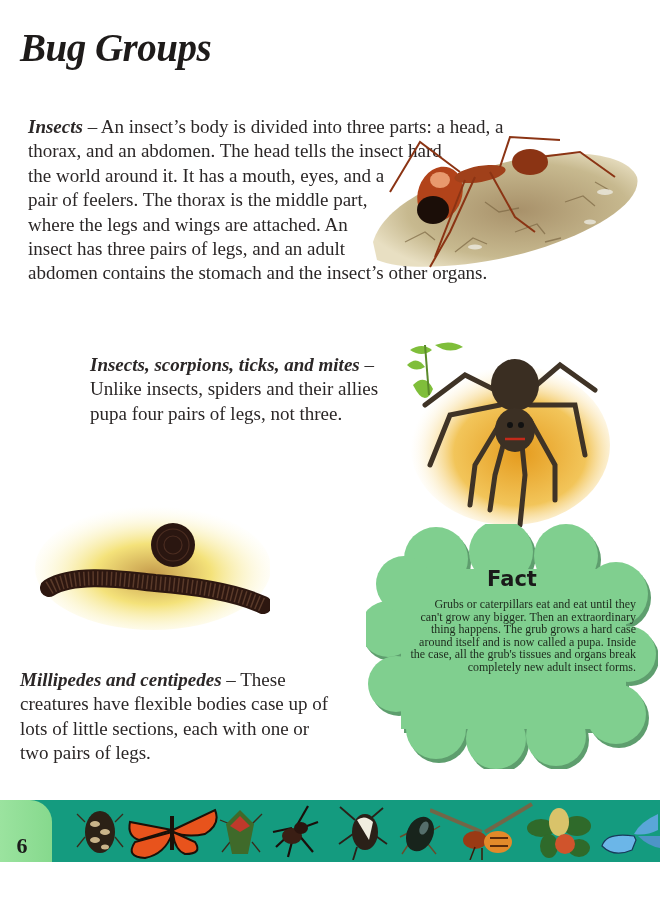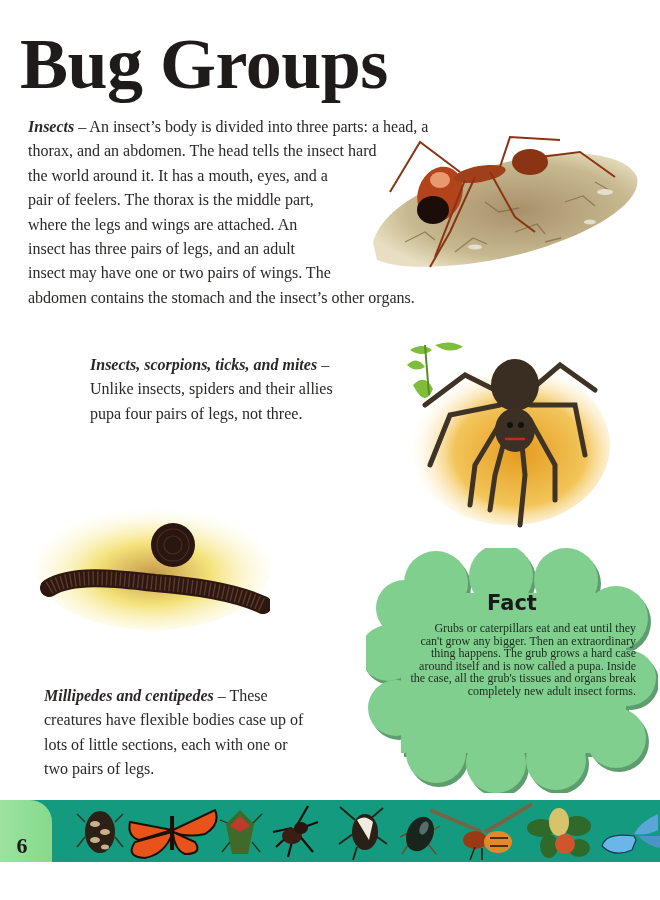--- a/index.html
+++ b/index.html
@@ -1,34 +1,34 @@
 <!DOCTYPE html>
 <html><head>
 <meta charset="utf-8">
 <style>
   html, body { margin: 0; padding: 0; background: #ffffff; }
   body { width: 660px; height: 900px; position: relative; overflow: hidden; font-family: "Liberation Serif", "DejaVu Serif", serif; color: #231f20; }
-  .title { position: absolute; left: 20px; top: 28px; font-size: 72px; font-weight: bold; letter-spacing: -0.5px; line-height: 1; color: #1e1b1a; }
-  .para { position: absolute; font-size: 16px; line-height: 24.4px; color: #2b2727; }
+  .title { position: absolute; left: 20px; top: 28px; font-size: 39px; font-weight: bold; letter-spacing: -0.5px; line-height: 1; color: #1e1b1a; font-style: italic; }
+  .para { position: absolute; font-size: 19px; line-height: 24.4px; color: #2b2727; }
   .para b { font-style: italic; font-weight: bold; }
   .para .line { display: block; white-space: nowrap; }
   #p-insects { left: 28px; top: 115px; }
   #p-spiders { left: 90px; top: 353px; }
-  #p-milli { left: 44px; top: 668px; margin-top: 16px; }
+  #p-milli { left: 20px; top: 668px; }
 
   .illus { position: absolute; }
   
   #ant { left: 365px; top: 132px; width: 275px; height: 140px; }
   
   #spider { left: 395px; top: 335px; width: 215px; height: 195px; }
   
   #millipede { left: 35px; top: 500px; width: 235px; height: 130px; }
 
   
-  #fact { position: absolute; left: 366px; top: 548px; width: 292px; height: 245px; }
+  #fact { position: absolute; left: 366px; top: 524px; width: 292px; height: 245px; }
   #fact svg { position: absolute; left: 0; top: 0; }
   #fact .fact-title { position: absolute; left: 0; width: 100%; top: 43px; text-align: center; font-family: "DejaVu Sans", sans-serif; font-weight: bold; font-size: 21px; color: #1a1a1a; }
   #fact .fact-body { position: absolute; left: 22px; width: 248px; top: 74px; text-align: right; font-family: Liberation Serif, serif; font-size: 12px; line-height: 12.6px; color: #1d2a1d; }
   #fact .fact-body span { display: block; white-space: nowrap; }
 
   
   #band { position: absolute; left: 0; top: 800px; width: 660px; height: 62px; background: #149b7f; }
   #page-tab { position: absolute; left: 0; top: 800px; width: 52px; height: 62px; background: linear-gradient(90deg, #9be39f, #86d98d); border-top-right-radius: 22px; }
   #page-num { position: absolute; left: 0; width: 44px; top: 833px; text-align: center; font-size: 22px; font-weight: bold; color: #1b1b1b; }
   .bug { position: absolute; top: 802px; height: 58px; }
@@ -38,21 +38,20 @@
 
 <div class="title">Bug Groups</div>
 
 <div class="para" id="p-insects">
   <span class="line"><b>Insects</b><span> – An insect’s body is divided into three parts: a head, a</span></span>
   <span class="line">thorax, and an abdomen. The head tells the insect hard</span>
   <span class="line">the world around it. It has a mouth, eyes, and a</span>
   <span class="line">pair of feelers. The thorax is the middle part,</span>
   <span class="line">where the legs and wings are attached. An</span>
   <span class="line">insect has three pairs of legs, and an adult</span>
-  <span class="line">insect may have one or two pairs of wings. The</span>
   <span class="line">abdomen contains the stomach and the insect’s other organs.</span>
 </div>
 
 <div class="para" id="p-spiders">
   <span class="line"><b>Insects, scorpions, ticks, and mites</b><span> –</span></span>
   <span class="line">Unlike insects, spiders and their allies</span>
   <span class="line">pupa four pairs of legs, not three.</span>
 </div>
 
 <div class="para" id="p-milli">

